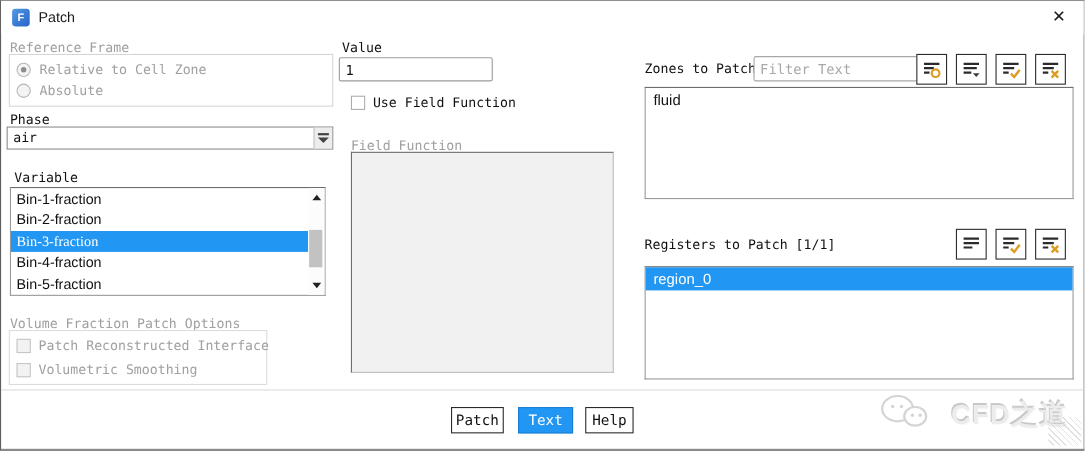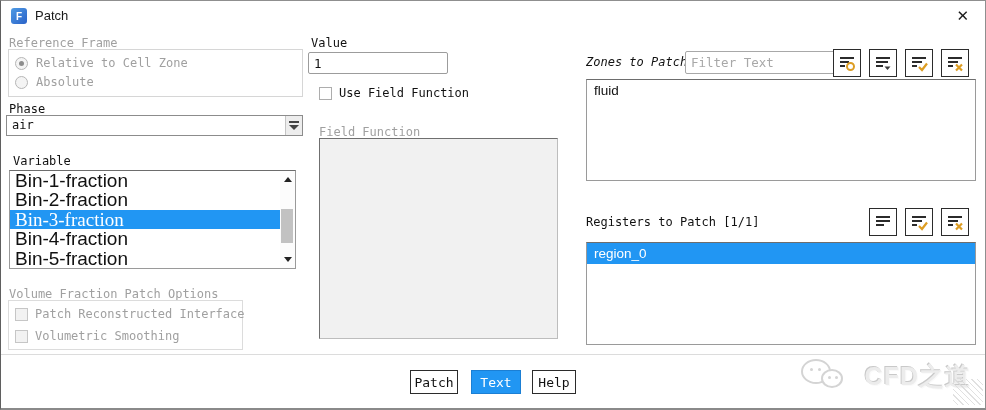--- a/index.html
+++ b/index.html
@@ -30,21 +30,21 @@
   .phase-label { position:absolute; left:8px; top:101px; }
   .phase-select { position:absolute; left:5px; top:114px; width:297px; height:21px; border:1px solid #8c8c8c;
                   background:#fff; cursor:pointer; }
   .phase-value { position:absolute; left:5px; top:2px; font-family:"DejaVu Sans Mono","Liberation Mono",monospace; font-size:12px; color:#111; }
   .phase-arrow-box { position:absolute; right:0; top:0; width:17px; height:19px; background:#ededed; border-left:1px solid #c4c4c4; }
   .phase-arrow-box::before { content:""; position:absolute; left:3px; top:5px; width:10px; height:2px; background:#444; }
   .phase-arrow-box::after { content:""; position:absolute; left:3px; top:9px; border-left:5px solid transparent; border-right:5px solid transparent; border-top:5px solid #444; }
 
   .var-label { position:absolute; left:12px; top:153px; }
   .var-list { position:absolute; left:8px; top:169px; width:287px; height:99px; border:1px solid #9a9a9a; border-top-color:#6d6d6d; background:#fff; }
-  .var-row { height:19.4px; line-height:19.4px; padding-left:5px; font-size:19px; color:#111; cursor:pointer; width:calc(100% - 15px); }
+  .var-row { height:19.4px; line-height:19.4px; padding-left:5px; font-size:13px; color:#111; cursor:pointer; width:calc(100% - 15px); }
   .var-row.sel { background:#2196f3; color:#fff;font-family:Liberation Serif, serif; }
   .vscroll { position:absolute; right:0; top:0; bottom:0; width:15px; background:#fcfcfc; }
   .vs-up, .vs-down { position:absolute; left:4px; width:0; height:0; border-left:4px solid transparent; border-right:4px solid transparent; cursor:pointer; }
   .vs-up { top:6px; border-bottom:5px solid #222; }
   .vs-down { bottom:6px; border-top:5px solid #222; }
   .vs-thumb { position:absolute; left:1px; top:38px; width:12px; height:34px; background:#c2c2c2; cursor:grab; }
 
   .vfpo-label { position:absolute; left:8px; top:286px; }
   .vfpo-box { position:absolute; left:7px; top:299px; width:235px; height:50px; border:1px solid #dcdcdc; }
   .cb-row { position:absolute; left:6px; display:flex; align-items:center; gap:7px; }
@@ -55,21 +55,21 @@
   
   .value-label { position:absolute; left:310px; top:35px; }
   .value-input { position:absolute; left:307px; top:51px; width:140px; height:22px; border:1px solid #9c9c9c; border-radius:2px;
                  font-family:"DejaVu Sans Mono","Liberation Mono",monospace; font-size:12.5px; padding-left:5px; color:#111; background:#fff; }
   .uff-row { position:absolute; left:318px; top:85px; display:flex; align-items:center; gap:7px; }
   .ff-label { position:absolute; left:318px; top:124px; }
   .ff-list { position:absolute; left:318px; top:137px; width:239px; height:201px; background:#f1f1f1;
              border:1px solid #bdbdbd; border-top-color:#6f6f6f; border-left-color:#6f6f6f; }
 
   
-  .zones-label { position:absolute; left:585px; top:54px;font-style:italic; }
+  .zones-label { position:absolute; left:585px; top:54px; }
   .zones-filter { position:absolute; left:684px; top:50px; width:168px; height:23px; border:1px solid #a8a8a8; border-radius:2px;
                   font-family:"DejaVu Sans Mono","Liberation Mono",monospace; font-size:12.5px; padding-left:5px; color:#333; }
   .zones-filter::placeholder { color:#a8a8a8; }
   .tool-btn { position:absolute; width:28px; height:28px; background:#fff; border:1px solid #2b2b2b; cursor:pointer;
               display:flex; align-items:center; justify-content:center; }
   .zb1 { left:832px; top:48px; } .zb2 { left:868px; top:48px; } .zb3 { left:904px; top:48px; } .zb4 { left:940px; top:48px; }
   .rb1 { left:868px; top:207px; } .rb2 { left:904px; top:207px; } .rb3 { left:940px; top:207px; }
 
   .zones-list { position:absolute; left:585px; top:78px; width:390px; height:102px; border:1px solid #9a9a9a; border-top-color:#6d6d6d; background:#fff; }
   .list-item { padding:3px 7px; font-size:13.5px; color:#111; cursor:pointer; }

